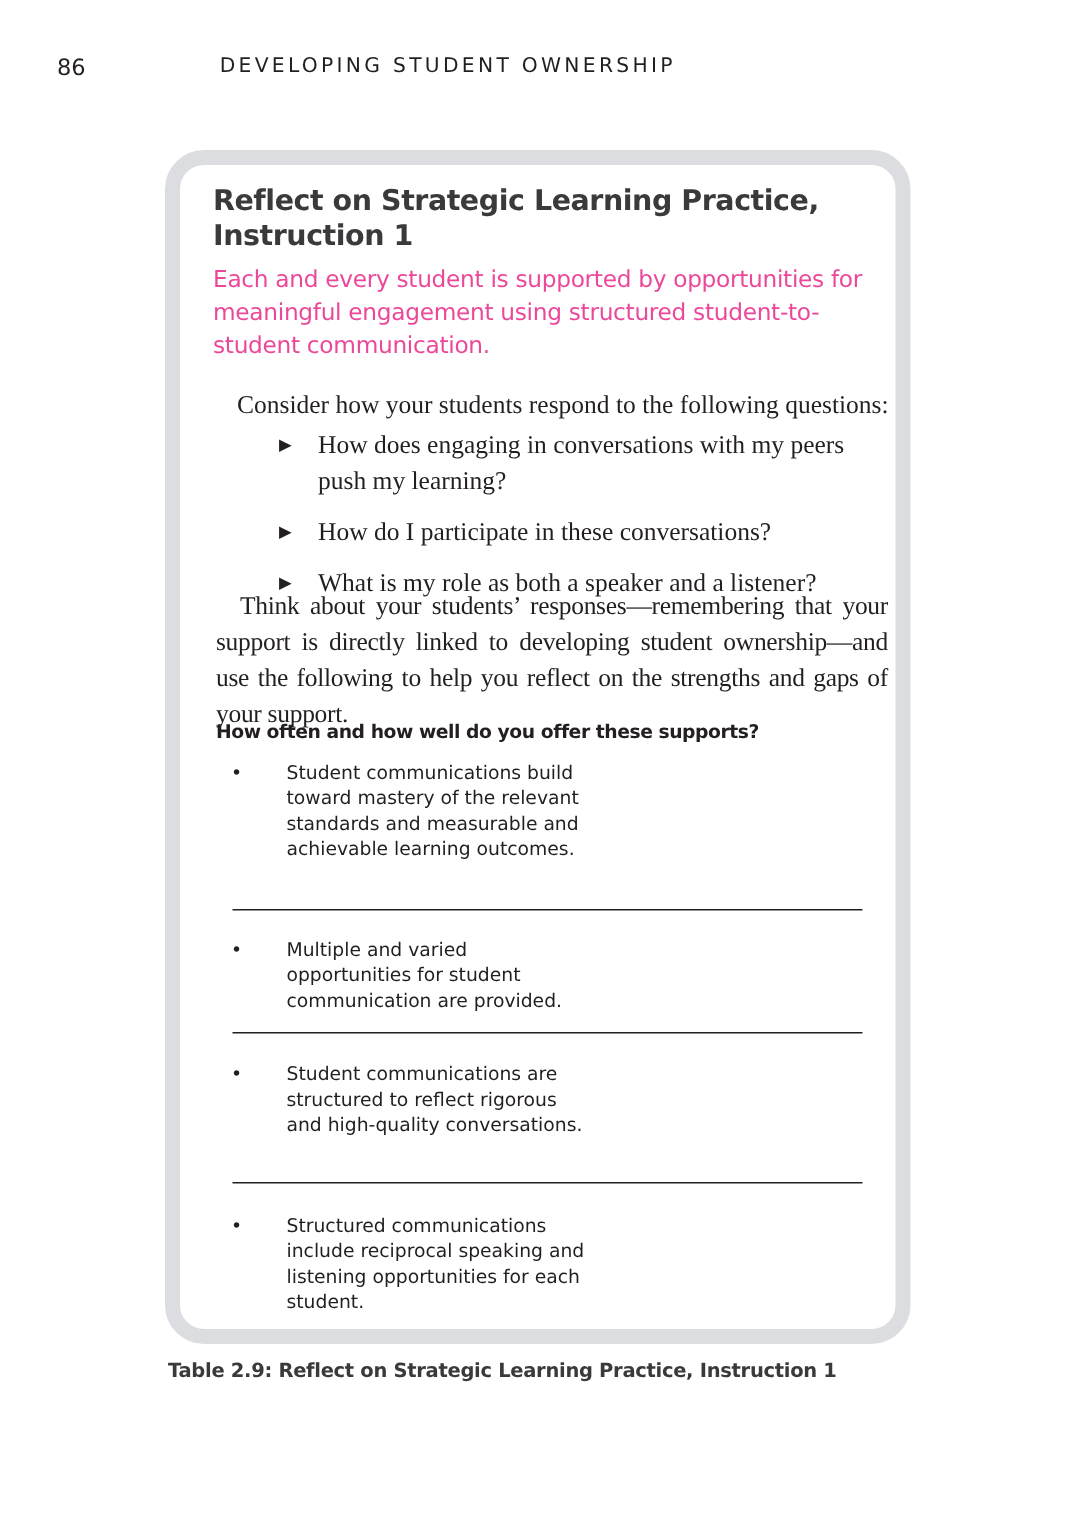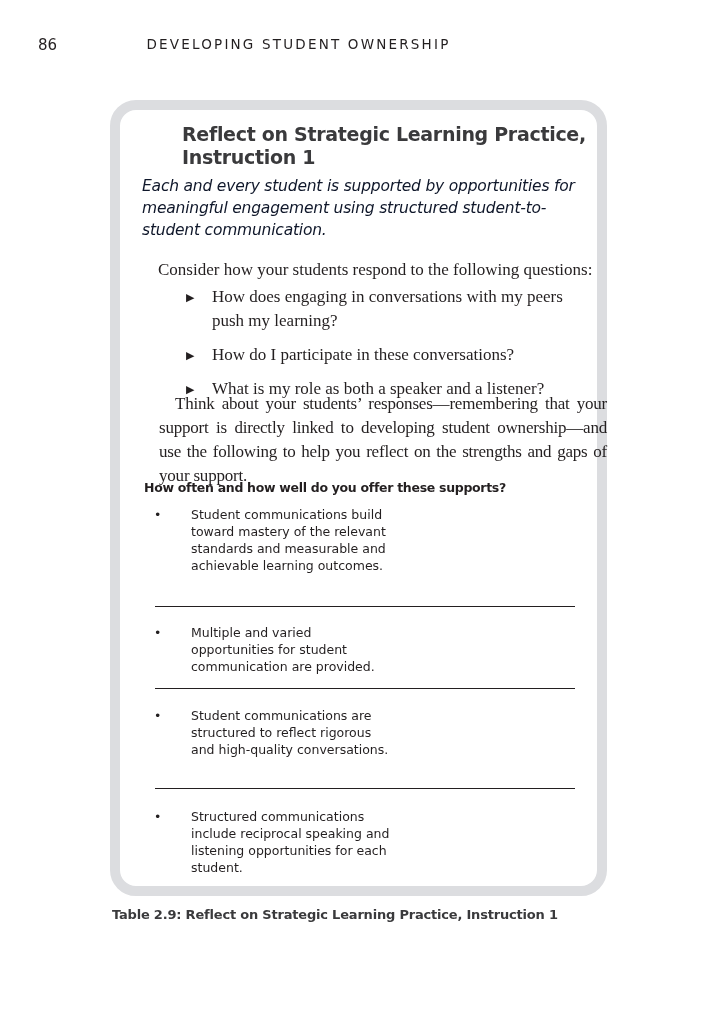--- a/index.html
+++ b/index.html
@@ -1,26 +1,26 @@
 <!DOCTYPE html>
 <html><head>
 <meta charset="utf-8">
 <style>
   html, body { margin:0; padding:0; background:#ffffff; }
   body { width:717px; height:1024px; position:relative; overflow:hidden; color:#231f20; }
   .page-number { position:absolute; left:38px; top:36px; font-family:"DejaVu Sans", sans-serif; font-size:15px; }
   .running-head { position:absolute; left:0; width:597px; top:36px; text-align:center; font-family:"DejaVu Sans", sans-serif; font-size:13.5px; letter-spacing:2.2px; }
   .box { position:absolute; left:110px; top:100px; width:477px; height:776px; border:10px solid #dcdde0; border-radius:26px; background:#fff; }
-  .box-title { position:absolute; left:22px; top:13px; width:440px; font-family:"DejaVu Sans", sans-serif; font-weight:bold; font-size:19px; line-height:23px; color:#3a3a3c; letter-spacing:-0.3px;margin-left:40px; }
-  .box-subtitle { position:absolute; left:22px; top:65px; width:450px; font-family:"DejaVu Sans", sans-serif; font-style:italic; font-size:15.5px; line-height:22px; color:#0f172a; letter-spacing:-0.2px; }
+  .box-title { position:absolute; left:22px; top:13px; width:440px; font-family:"DejaVu Sans", sans-serif; font-weight:bold; font-size:19px; line-height:23px; color:#3a3a3c; letter-spacing:-0.3px; }
+  .box-subtitle { position:absolute; left:22px; top:65px; width:450px; font-family:"DejaVu Sans", sans-serif; font-size:15.5px; line-height:22px; color:#ec4899; letter-spacing:-0.2px; }
   .intro { position:absolute; left:38px; top:148px; width:440px; font-family:"Liberation Serif", serif; font-size:17px; line-height:24px; }
   .q-list { position:absolute; left:62px; top:175px; width:400px; margin:0; padding:0; list-style:none; font-family:"Liberation Serif", serif; font-size:17px; line-height:24px; }
   .q-list li { position:relative; padding-left:30px; margin-bottom:10px; }
   .q-list li .tri { position:absolute; left:4px; top:0; font-size:11px; }
-  .reflect { position:absolute; left:24px; top:282px; width:448px; font-family:"Liberation Serif", serif; font-size:17px; line-height:24px; text-indent:16px; text-align:justify; letter-spacing:-0.2px;margin-left:15px; }
+  .reflect { position:absolute; left:24px; top:282px; width:448px; font-family:"Liberation Serif", serif; font-size:17px; line-height:24px; text-indent:16px; text-align:justify; letter-spacing:-0.2px; }
   .support-heading { position:absolute; left:24px; top:370px; font-family:"DejaVu Sans", sans-serif; font-weight:bold; font-size:12.5px; letter-spacing:-0.3px; }
   .support-item { position:absolute; left:34px; width:420px; font-family:"DejaVu Sans", sans-serif; font-size:12.5px; line-height:17px; }
   .support-item .bullet { position:absolute; left:0; top:0; }
   .support-item .txt { position:absolute; left:21px; top:0; width:200px;margin-left:16px; }
   .rule { position:absolute; left:35px; width:420px; height:0; border-top:1.5px solid #231f20; }
   .caption { position:absolute; left:112px; top:907px; font-family:"DejaVu Sans", sans-serif; font-weight:bold; font-size:13px; color:#3a3a3c; letter-spacing:-0.2px; }
 </style>
 </head>
 <body>
 

